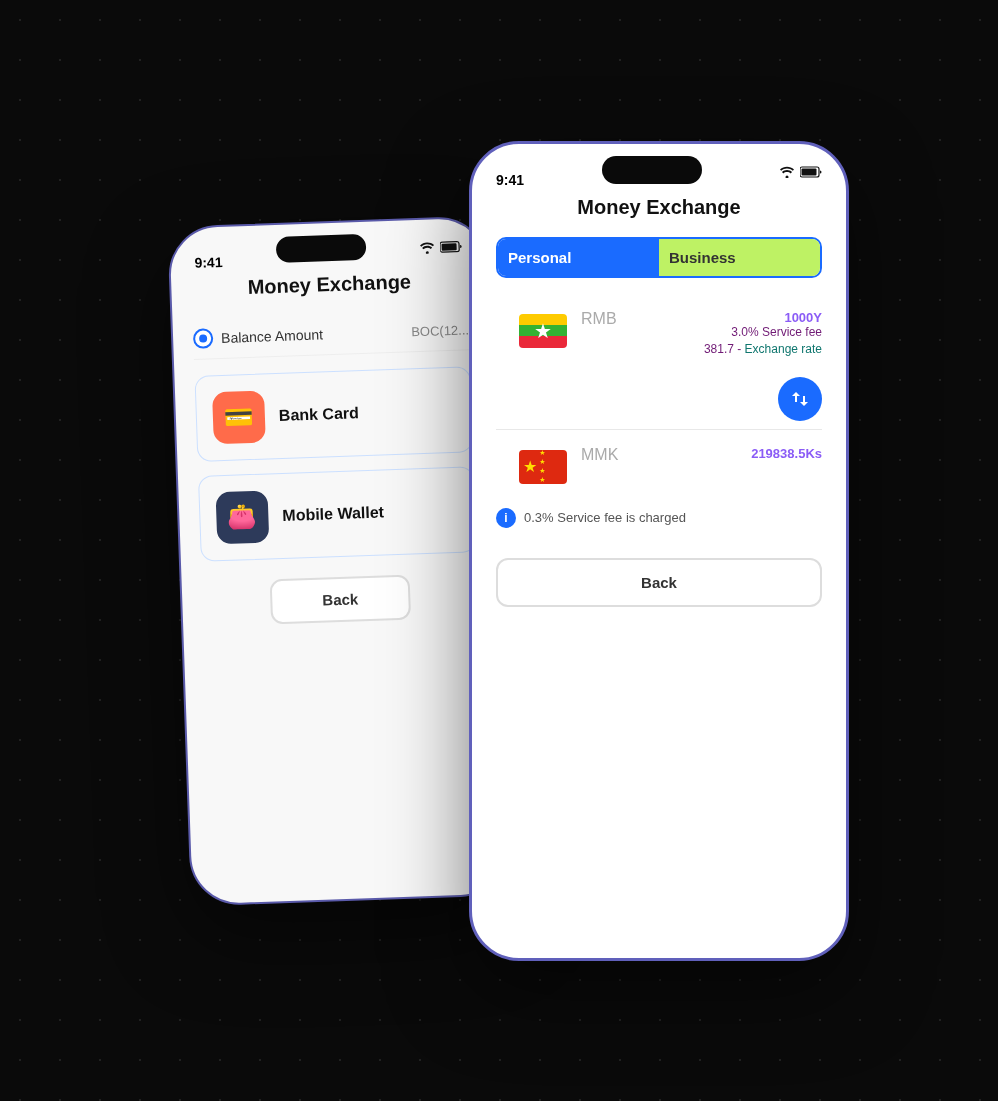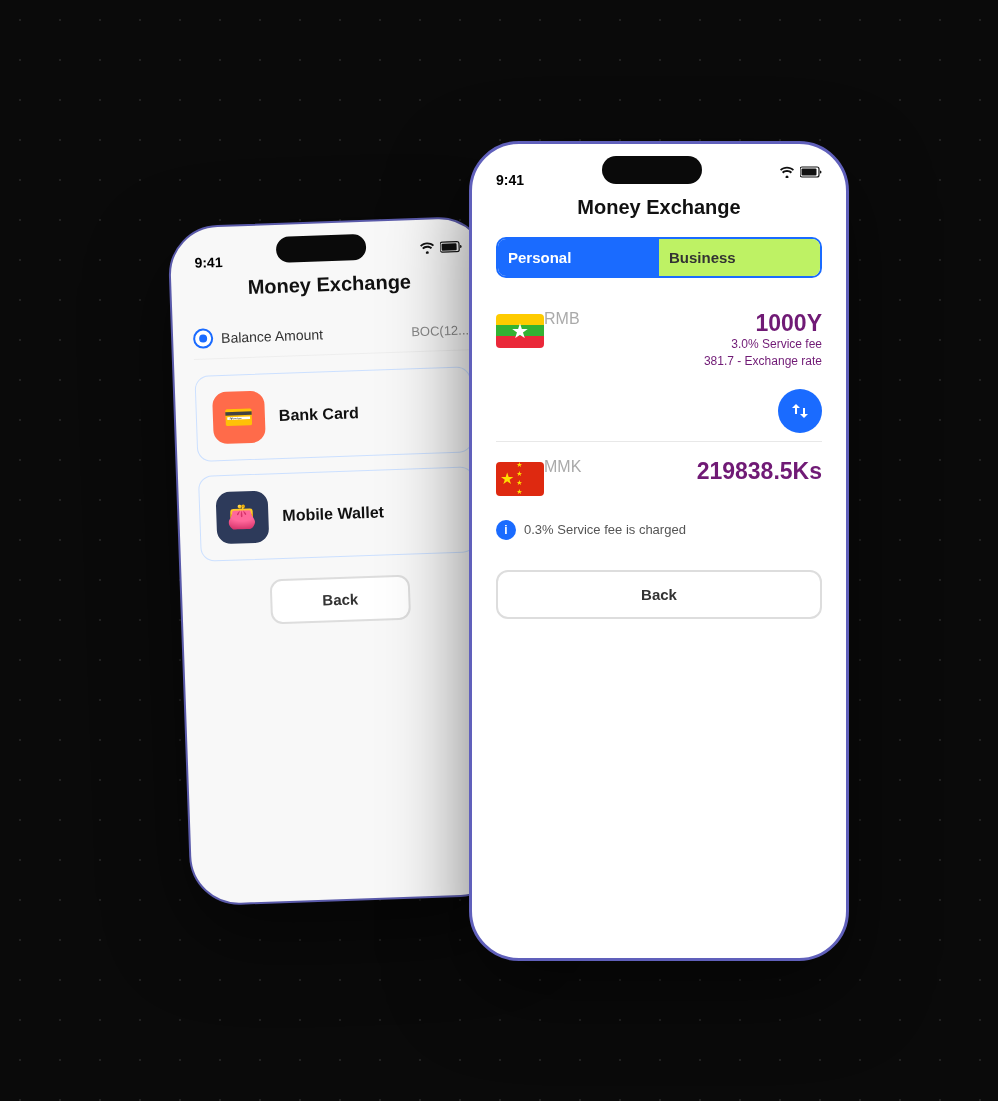--- a/index.html
+++ b/index.html
@@ -151,21 +151,23 @@
     }
 
     
     .currency-section {
       margin-bottom: 12px;
     }
 
     .currency-row {
       display: flex;
       align-items: flex-start;
+      gap: 14px;
       padding: 8px 0;
+      margin-left: 23px;
     }
 
     .flag {
       width: 48px;
       height: 34px;
       border-radius: 4px;
       overflow: hidden;
       flex-shrink: 0;
       margin-top: 4px;
     }
@@ -178,34 +180,34 @@
       font-size: 16px;
       color: #aaa;
       font-weight: 500;
     }
 
     .currency-amount-right {
       text-align: right;
     }
 
     .amount-value {
-      font-size: 23px;
-      font-weight: 600;
-      color: #701a75;
+      font-size: 13px;
+      font-weight: 600;
+      color: #8b5cf6;
       text-align: right;
     }
 
     .service-fee {
       font-size: 12px;
       color: #701a75;
     }
 
     .exchange-rate-link {
       font-size: 12px;
-      color: #701a75;
+      color: #0f766e;
     }
 
     
     .swap-btn-container {
       display: flex;
       justify-content: flex-end;
       margin: 6px 0;
     }
 
     .swap-btn {

